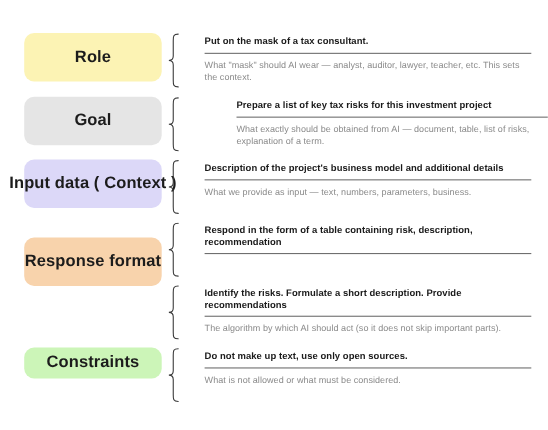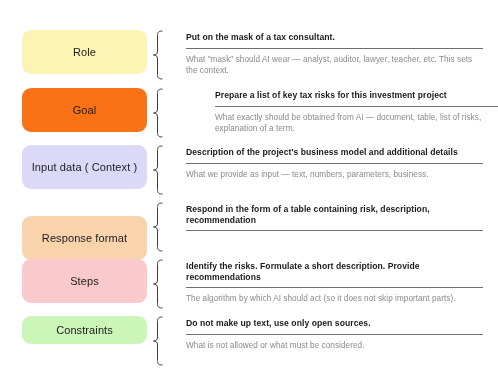--- a/index.html
+++ b/index.html
@@ -36,22 +36,22 @@
     left: 22px;
     width: 125px;
     border-radius: 9px;
     display: flex;
     align-items: center;
     justify-content: center;
     box-sizing: border-box;
     padding: 0 4px;
   }
   .pill-label {
-    font-size: 11px;
-    font-weight: normal;
+    font-size: 15px;
+    font-weight: bold;
     color: #1c1c1c;
     letter-spacing: 0.1px;
     text-align: left;
     line-height: 1.1;
     white-space: nowrap;
   }
 
   
   .brace {
     position: absolute;
@@ -104,21 +104,21 @@
       </svg>
     </span>
     <div class="content" style="top:2px;">
       <div class="title">Put on the mask of a tax consultant.</div>
       <div class="rule"></div>
       <div class="subtitle">What "mask" should AI wear — analyst, auditor, lawyer, teacher, etc. This sets the context.</div>
     </div>
   </div>
 
   <div class="row" style="top:88px;height:52px;">
-    <div class="pill" style="top:0px;height:44px;background:#f97316;">
+    <div class="pill" style="top:0px;height:44px;background:#e5e5e5;">
       <span class="pill-label">Goal</span>
     </div>
     <span class="brace" style="top:0px;">
       <svg width="14" height="50" viewBox="0 0 14 50" fill="none" stroke="#3a3a3a" stroke-width="1" stroke-linecap="round">
         <path d="M11 1 C6.5 1 6.5 3 6.5 7 L6.5 21 C6.5 24 5 25 2.5 25 C5 25 6.5 26 6.5 29 L6.5 43 C6.5 47 6.5 49 11 49"></path>
       </svg>
     </span>
     <div class="content" style="top:2px;margin-left:29px;">
       <div class="title">Prepare a list of key tax risks for this investment project</div>
       <div class="rule"></div>
@@ -151,23 +151,20 @@
         <path d="M11 1 C6.5 1 6.5 3 6.5 7 L6.5 21 C6.5 24 5 25 2.5 25 C5 25 6.5 26 6.5 29 L6.5 43 C6.5 47 6.5 49 11 49"></path>
       </svg>
     </span>
     <div class="content" style="top:2px;">
       <div class="title">Respond in the form of a table containing risk, description, recommendation</div>
       <div class="rule"></div>
     </div>
   </div>
 
   <div class="row" style="top:259px;height:52px;">
-    <div class="pill" style="top:0px;height:44px;background:#F9C9CC;">
-      <span class="pill-label">Steps</span>
-    </div>
     <span class="brace" style="top:0px;">
       <svg width="14" height="50" viewBox="0 0 14 50" fill="none" stroke="#3a3a3a" stroke-width="1" stroke-linecap="round">
         <path d="M11 1 C6.5 1 6.5 3 6.5 7 L6.5 21 C6.5 24 5 25 2.5 25 C5 25 6.5 26 6.5 29 L6.5 43 C6.5 47 6.5 49 11 49"></path>
       </svg>
     </span>
     <div class="content" style="top:2px;">
       <div class="title">Identify the risks. Formulate a short description. Provide recommendations</div>
       <div class="rule"></div>
       <div class="subtitle">The algorithm by which AI should act (so it does not skip important parts).</div>
     </div>

